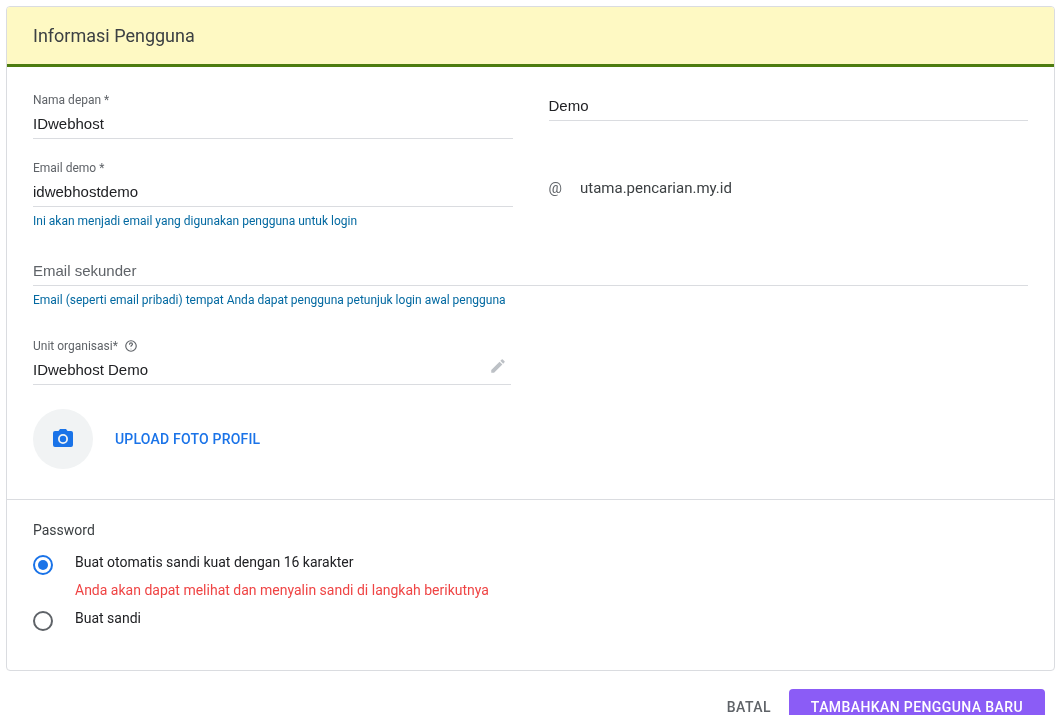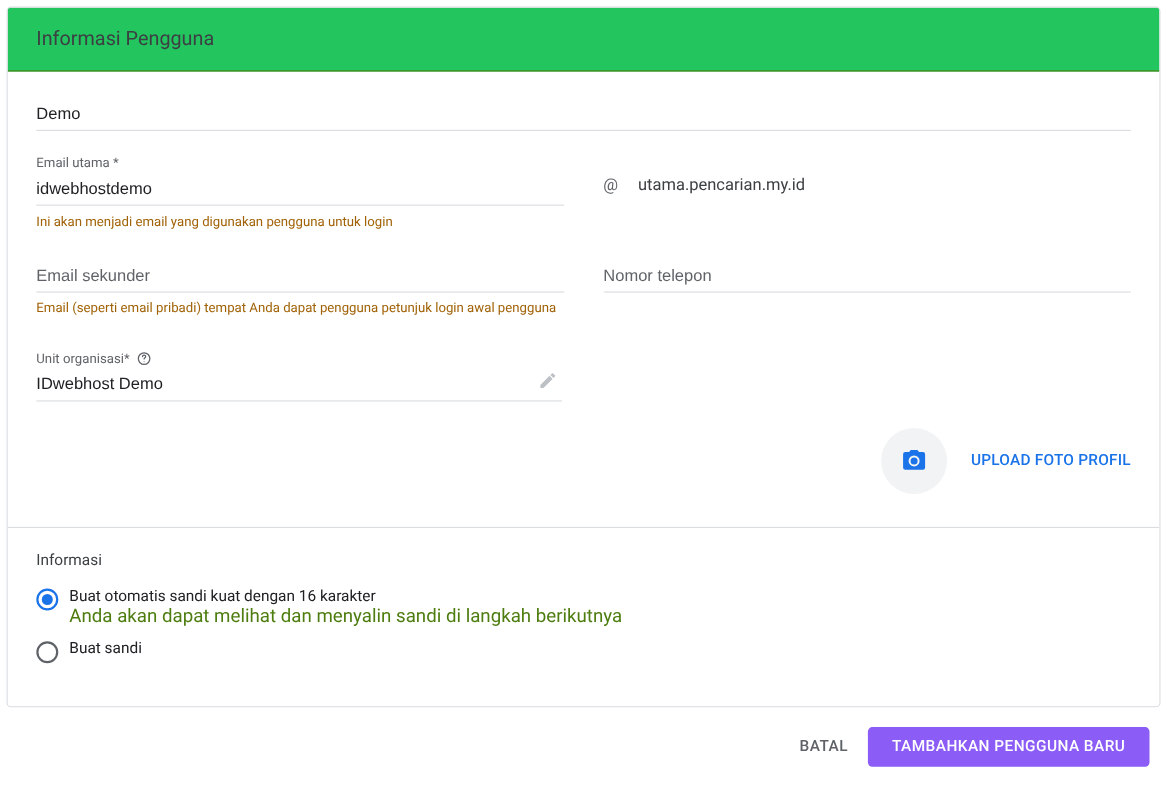--- a/index.html
+++ b/index.html
@@ -9,22 +9,22 @@
     color: #202124;
     font-size: 14px;
     padding: 6px;
   }
   .card {
     border: 1px solid #dadce0;
     border-radius: 4px;
     overflow: hidden;
   }
   .card-header {
-    background: #22c55e;
-    border-bottom: 1px solid #4d7c0f;
+    background: #fef9c3;
+    border-bottom: 3px solid #4d7c0f;
     padding: 18px 26px;
     font-size: 18px;
     color: #3c4043;
   }
   .card-body {
     padding: 26px 26px 20px 26px;
     border-bottom: 1px solid #dadce0;
   }
   .row {
     display: flex;
@@ -51,21 +51,21 @@
     width: 100%;
     font-size: 15px;
     color: #202124;
     padding: 4px 0 6px 0;
     background: transparent;
     outline: none;
   }
   .input-line::placeholder { color: #5f6368; font-size: 15px; }
   .helper {
     font-size: 12px;
-    color: #a16207;
+    color: #0369a1;
     margin-top: 6px;
     line-height: 1.4;
   }
   .at-row {
     display: flex;
     align-items: baseline;
     gap: 18px;
     padding-top: 18px;
     color: #3c4043;
     font-size: 15px;
@@ -94,21 +94,20 @@
     right: 4px;
     bottom: 10px;
     width: 18px; height: 18px;
     color: #bdc1c6;
   }
   .upload-row {
     display: flex;
     align-items: center;
     gap: 22px;
     padding: 14px 0 10px 0;
-    justify-content: flex-end;
   }
   .avatar-circle {
     width: 60px; height: 60px;
     border-radius: 50%;
     background: #f1f3f4;
     display: flex;
     align-items: center;
     justify-content: center;
   }
   .camera-icon { width: 24px; height: 24px; color: #1a73e8; }
@@ -123,21 +122,21 @@
     padding: 22px 26px 26px 26px;
   }
   .section-title {
     font-size: 14px;
     color: #3c4043;
     margin-bottom: 16px;
   }
   .radio-option {
     display: flex;
     align-items: flex-start;
-    gap: 10px;
+    gap: 22px;
     margin-bottom: 12px;
     cursor: pointer;
   }
   .radio {
     width: 20px; height: 20px;
     flex-shrink: 0;
     border-radius: 50%;
     border: 2px solid #5f6368;
     position: relative;
     margin-top: 1px;
@@ -148,21 +147,21 @@
   .radio.checked::after {
     content: "";
     position: absolute;
     width: 10px; height: 10px;
     background: #1a73e8;
     border-radius: 50%;
     top: 3px; left: 3px;
   }
   .radio-texts { display: flex; flex-direction: column; }
   .radio-label { font-size: 14px; color: #202124; }
-  .radio-helper { font-size: 17px; color: #4d7c0f; margin-top: 0; }
+  .radio-helper { font-size: 14px; color: #ef4444; margin-top: 12px; }
   .footer {
     display: flex;
     justify-content: flex-end;
     align-items: center;
     padding: 18px 10px 4px 10px;
   }
   .btn-text {
     color: #5f6368;
     font-weight: 500;
     font-size: 14px;
@@ -187,47 +186,48 @@
 
 <div class="card">
   <div class="card-header">
     <span>Informasi Pengguna</span>
   </div>
 
   <div class="card-body">
 
     <div class="row">
       <div class="col field">
+        <label class="field-label">Nama depan *</label>
+        <input class="input-line" type="text" value="IDwebhost" style="">
+      </div>
+      <div class="col field">
         <input class="input-line" type="text" value="Demo" style="">
       </div>
     </div>
 
     <div class="row">
       <div class="col">
         <div class="field" style="margin-bottom:0">
-          <label class="field-label">Email utama *</label>
+          <label class="field-label">Email demo *</label>
           <input class="input-line" type="text" value="idwebhostdemo" style="">
           <div class="helper">Ini akan menjadi email yang digunakan pengguna untuk login</div>
         </div>
       </div>
       <div class="col">
         <div class="at-row">
           <span class="at-symbol">@</span>
           <span>utama.pencarian.my.id</span>
         </div>
       </div>
     </div>
 
     <div class="row" style="margin-top:28px">
       <div class="col field" style="margin-bottom:0">
         <input class="input-line" type="text" placeholder="Email sekunder" style="">
         <div class="helper">Email (seperti email pribadi) tempat Anda dapat pengguna petunjuk login awal pengguna</div>
-      </div>
-      <div class="col field" style="margin-bottom:0">
-        <input class="input-line" type="text" placeholder="Nomor telepon" style="">
       </div>
     </div>
 
     <div class="field org-row" style="margin-top:30px; margin-bottom:10px">
       <div class="org-label">
         <span>Unit organisasi*</span>
         <span class="help-icon">
           <svg viewBox="0 0 24 24" fill="none" stroke="currentColor" stroke-width="2">
               <circle cx="12" cy="12" r="9"></circle>
               <path d="M9.5 9a2.5 2.5 0 0 1 5 0c0 1.5-2.5 2-2.5 3.5" stroke-linecap="round"></path>
@@ -250,21 +250,21 @@
               <path d="M12 15.2A3.2 3.2 0 1 0 12 8.8a3.2 3.2 0 0 0 0 6.4zM9 2l-1.5 2H4a2 2 0 0 0-2 2v12a2 2 0 0 0 2 2h16a2 2 0 0 0 2-2V6a2 2 0 0 0-2-2h-3.5L15 2H9zm3 15a5 5 0 1 1 0-10 5 5 0 0 1 0 10z"></path>
             </svg>
         </span>
       </div>
       <span class="upload-link">UPLOAD FOTO PROFIL</span>
     </div>
 
   </div>
 
   <div class="password-section">
-    <div class="section-title">Informasi</div>
+    <div class="section-title">Password</div>
 
     <div class="radio-option">
       <div class="radio checked"></div>
       <div class="radio-texts">
         <span class="radio-label">Buat otomatis sandi kuat dengan 16 karakter</span>
         <span class="radio-helper">Anda akan dapat melihat dan menyalin sandi di langkah berikutnya</span>
       </div>
     </div>
 
     <div class="radio-option" style="margin-bottom:13px">

